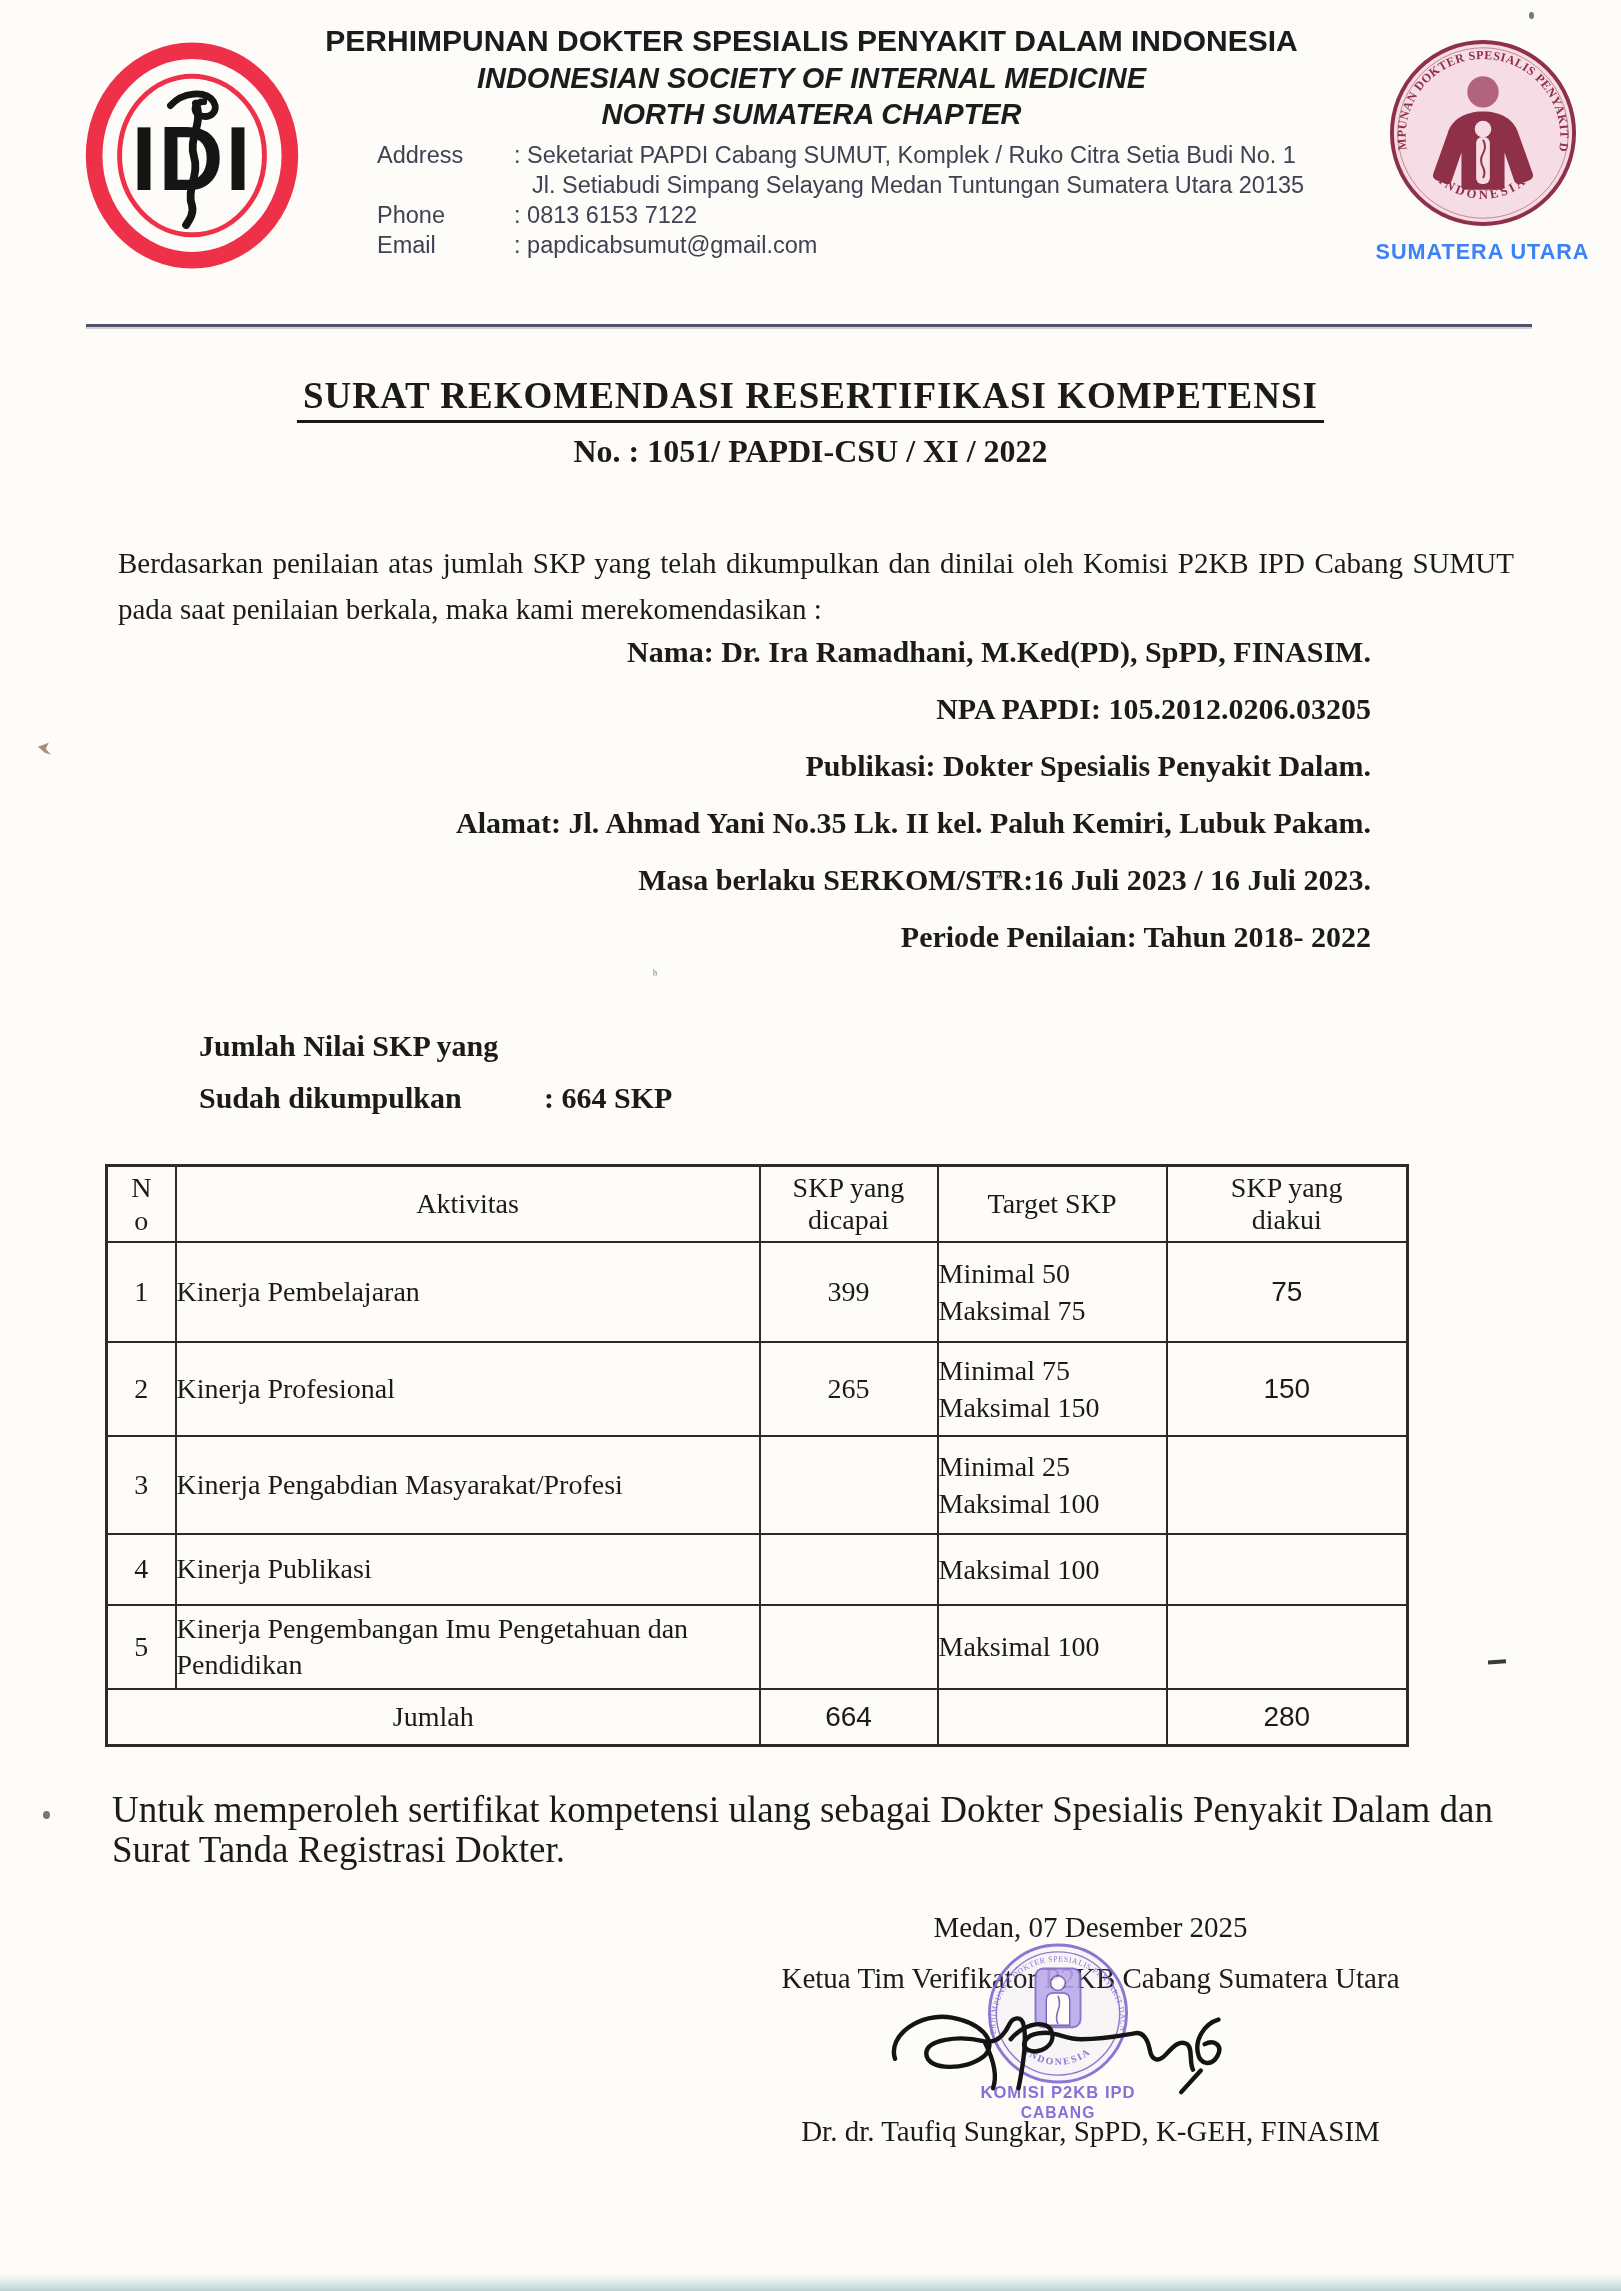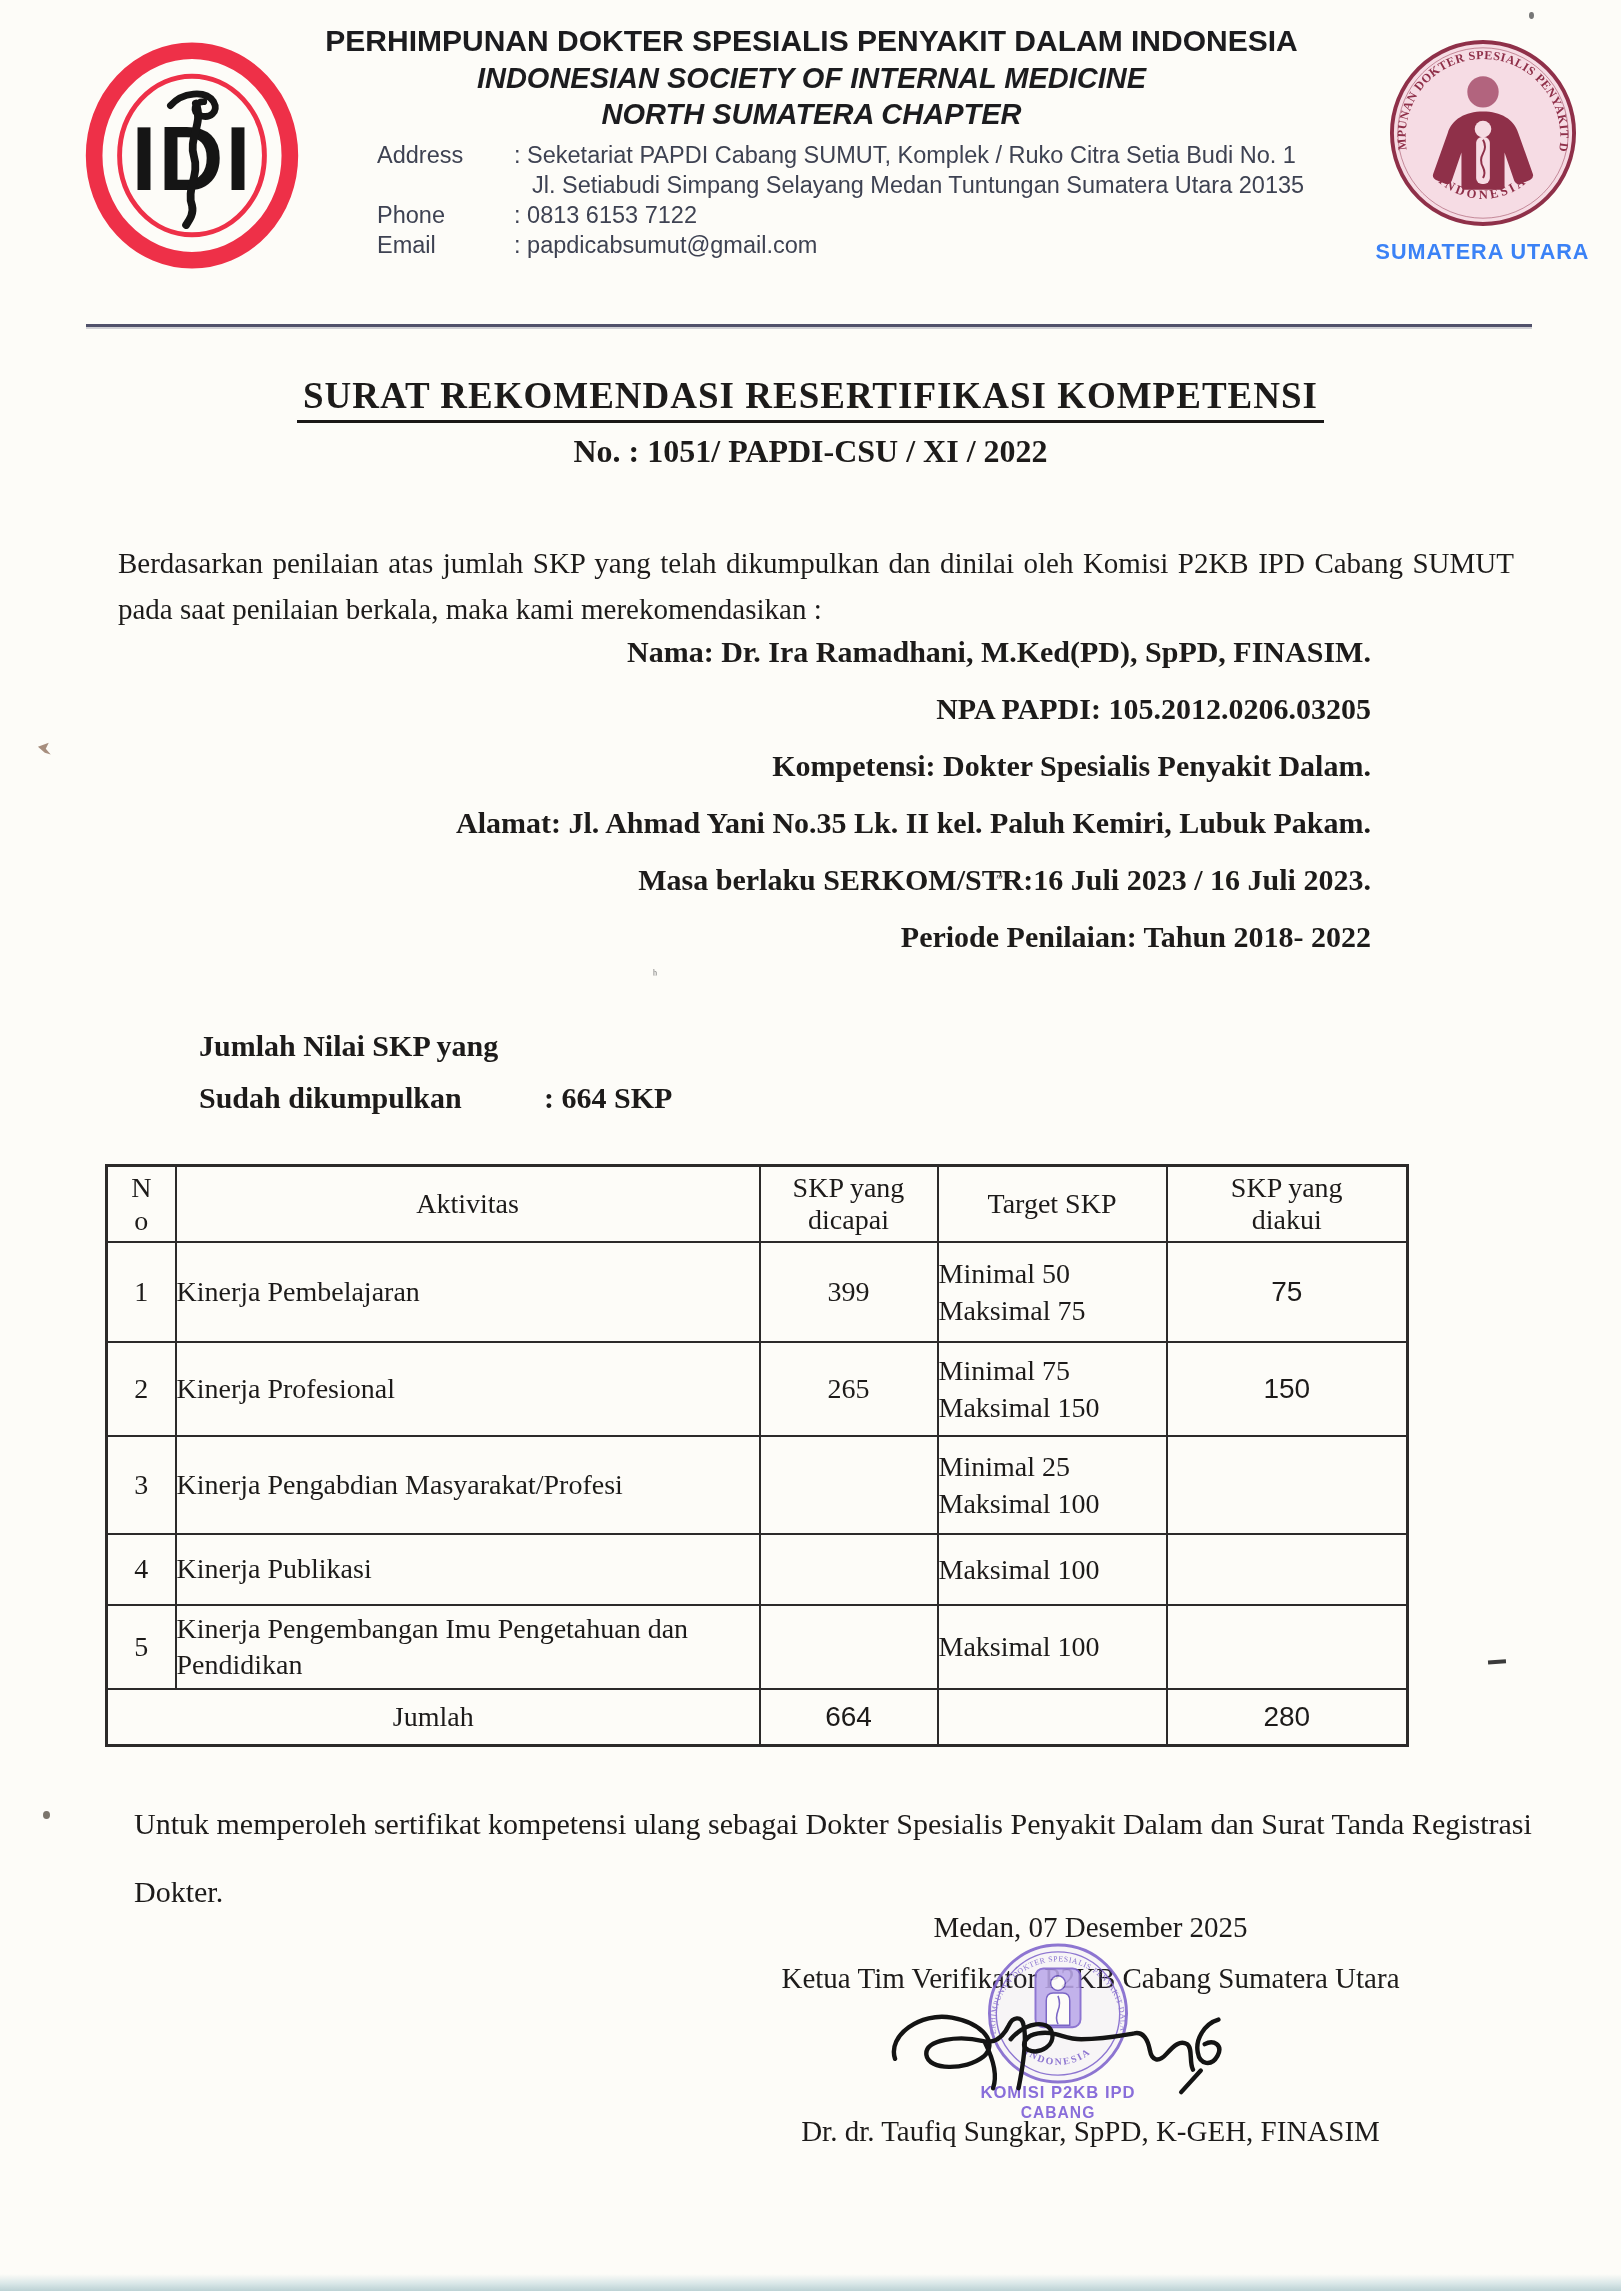--- a/index.html
+++ b/index.html
@@ -41,21 +41,21 @@
   .c-no{text-align:center;}
   .c-akt{text-align:left;padding-left:19.6px;line-height:36px;padding-right:7.8px;}
   .c-num{text-align:center;}
   .c-target{text-align:left;padding-left:17.6px;}
   .c-target span{display:block;line-height:37px;}
   .c-diakui{text-align:center;font-family:"Liberation Sans",sans-serif;font-weight:bold;font-size:27.4px;}
   .th-c{text-align:center;font-weight:bold;}
   .tot-label{text-align:center;font-weight:bold;font-size:30px;}
   .tot-num{text-align:center;font-family:"Liberation Sans",sans-serif;font-weight:bold;font-size:28px;}
   
-  .closing{left:134px;top:1790px;width:1416px;font-size:30px;line-height:68px;}
+  .closing{left:112px;top:1790px;width:1416px;font-size:37px;line-height:40px;}
   .sign-col{left:647px;width:887px;text-align:center;font-size:29px;}
   .medan{top:1911px;}
   .role{top:1962px;}
   .name{top:2115px;}
   
   .strip{left:0;bottom:0;width:1621px;height:17.6px;
          background:linear-gradient(180deg,rgba(214,229,231,0) 0%,#d8e6e7 55%,#b7ced1 100%);}
   .artifact{color:#5a5a5a;}
 </style>
 </head>
@@ -126,21 +126,21 @@
   <div class="abs intro">Berdasarkan penilaian atas jumlah SKP yang telah dikumpulkan dan dinilai oleh Komisi P2KB IPD Cabang SUMUT pada saat penilaian berkala, maka kami merekomendasikan :</div>
 
   <div class="abs fields">
     <div class="field-row">
       <span class="field-label">Nama</span><span>: Dr. Ira Ramadhani, M.Ked(PD), SpPD, FINASIM.</span>
     </div>
     <div class="field-row">
       <span class="field-label">NPA PAPDI</span><span>: 105.2012.0206.03205</span>
     </div>
     <div class="field-row">
-      <span class="field-label">Kompetensi</span><span>: Dokter Spesialis Penyakit Dalam.</span>
+      <span class="field-label">Publikasi</span><span>: Dokter Spesialis Penyakit Dalam.</span>
     </div>
     <div class="field-row">
       <span class="field-label">Alamat</span><span>: Jl. Ahmad Yani No.35 Lk. II kel. Paluh Kemiri, Lubuk Pakam.</span>
     </div>
     <div class="field-row">
       <span class="field-label">Masa berlaku SERKOM/STR</span><span>:16 Juli 2023 / 16 Juli 2023.</span>
     </div>
     <div class="field-row">
       <span class="field-label">Periode Penilaian</span><span>: Tahun 2018- 2022</span>
     </div>

